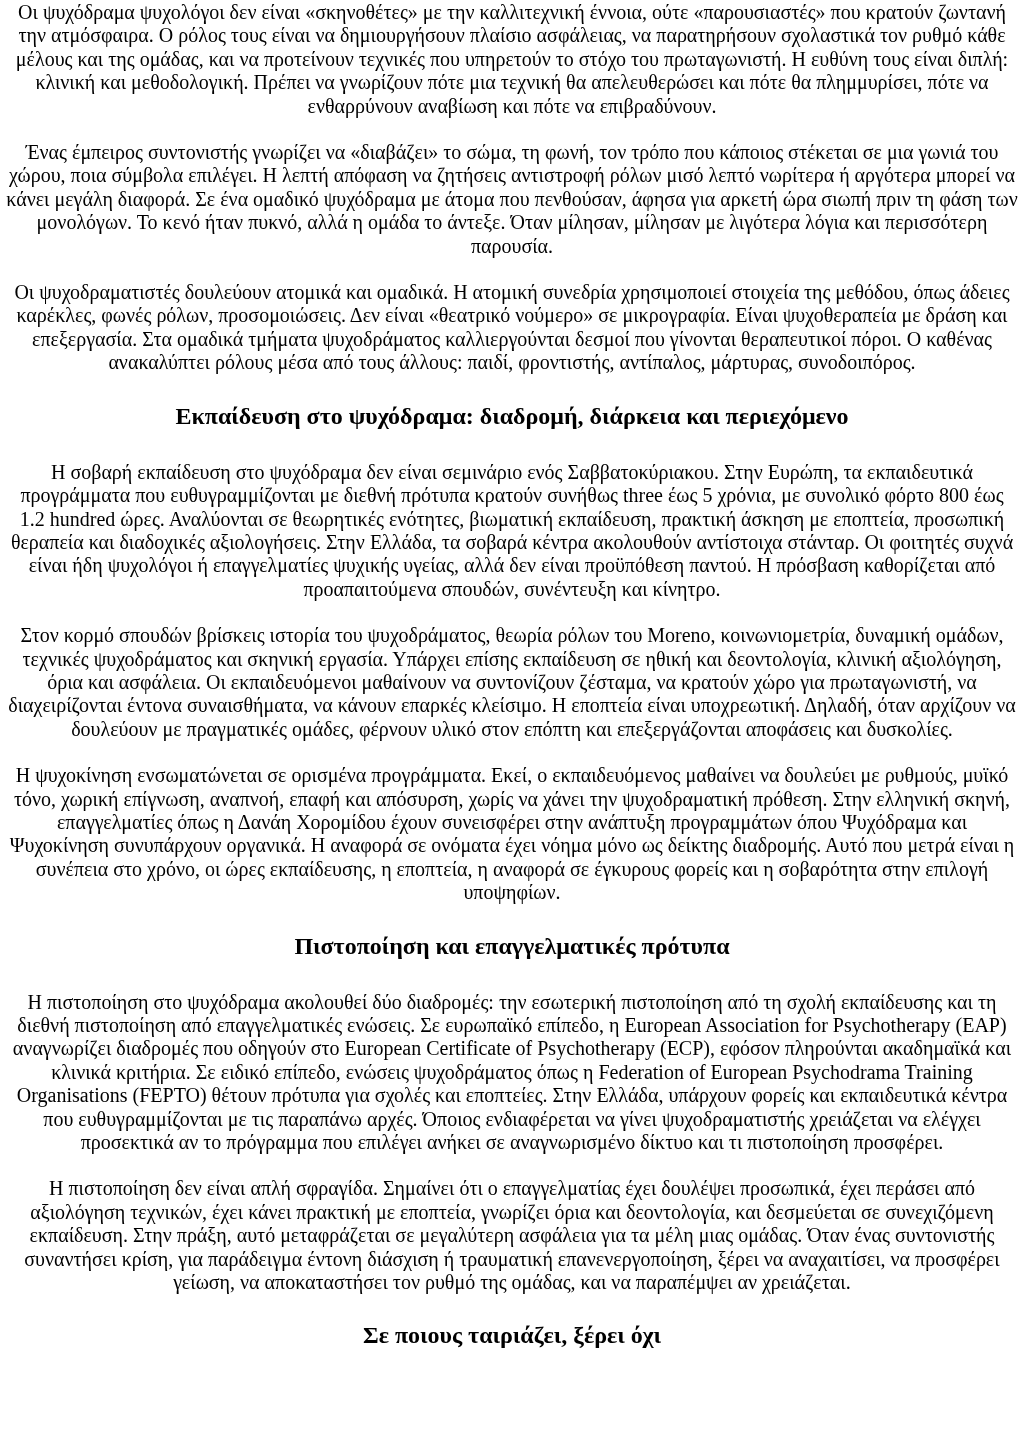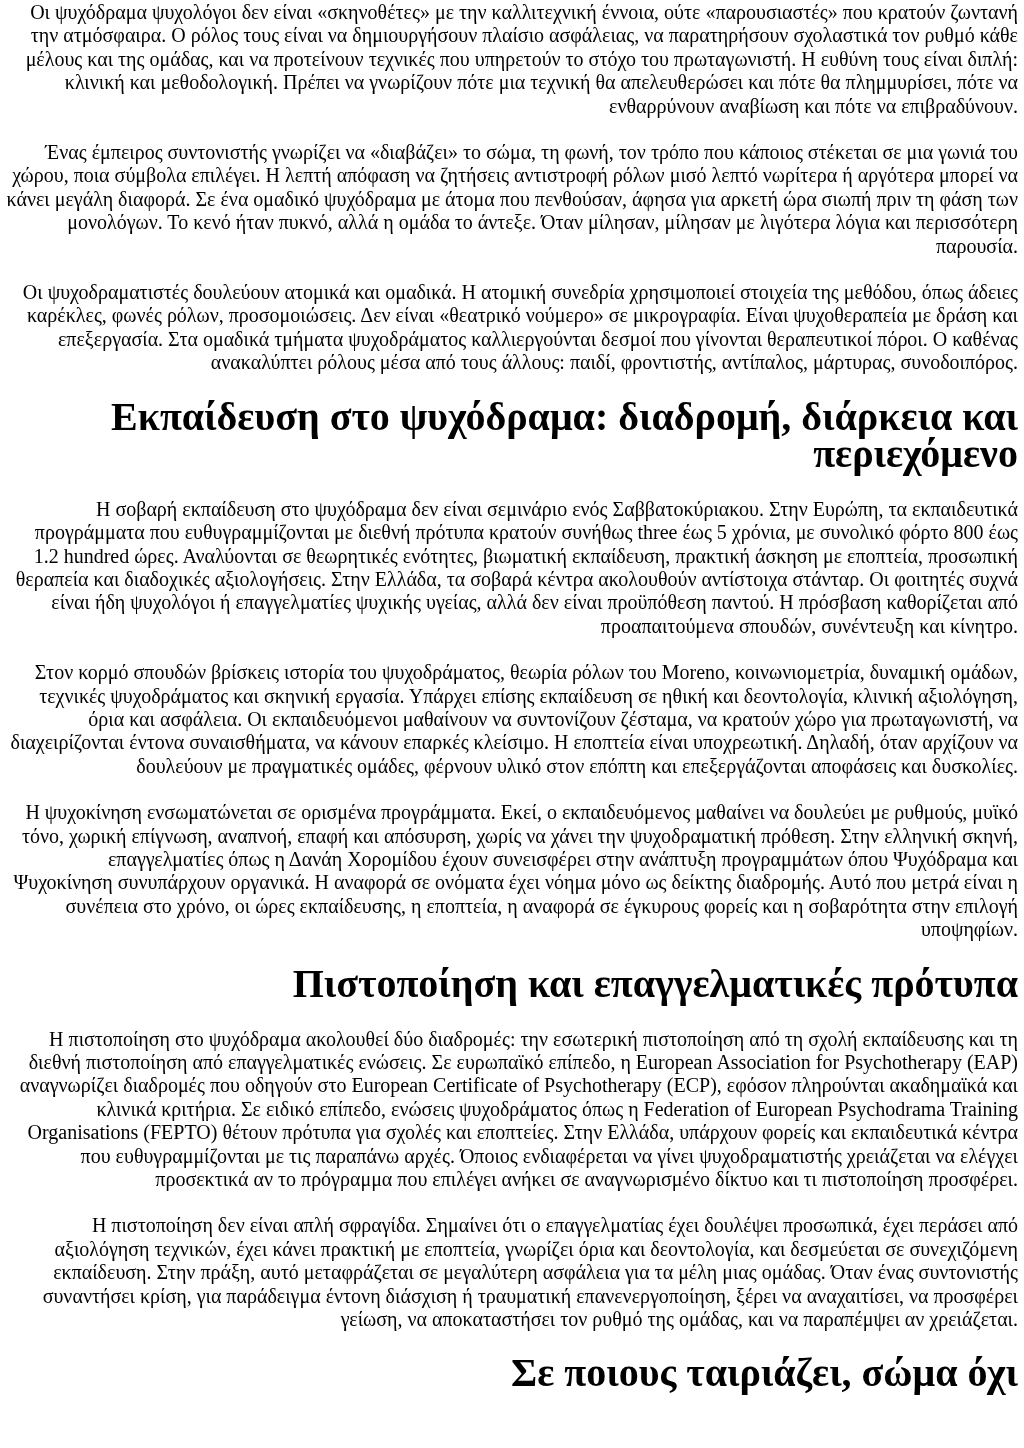--- a/index.html
+++ b/index.html
@@ -11,46 +11,46 @@
       width: 1024px;
       height: 1448px;
       box-sizing: border-box;
       padding: 1px 6px 0 6px;
       overflow: hidden;
       background: #ffffff;
       color: #000000;
       font-family: "Liberation Serif", "DejaVu Serif", serif;
       font-size: 20px;
       line-height: 23.4px;
-      text-align: right;
+      text-align: center;
     }
     .page p {
       margin: 23px 0;
     }
     .page p.first {
       margin-top: 0;
     }
     .page h2 {
       font-family: "Liberation Serif", "DejaVu Serif", serif;
-      font-size: 40px;
+      font-size: 24px;
       line-height: 37px;
       font-weight: bold;
       margin: 17px 0 26px 0;
     }
   </style>
 </head>
 <body>
 
 <div class="page">
   <main>
     <p class="first">Οι ψυχόδραμα ψυχολόγοι δεν είναι «σκηνοθέτες» με την καλλιτεχνική έννοια, ούτε «παρουσιαστές» που κρατούν ζωντανή την ατμόσφαιρα. Ο ρόλος τους είναι να δημιουργήσουν πλαίσιο ασφάλειας, να παρατηρήσουν σχολαστικά τον ρυθμό κάθε μέλους και της ομάδας, και να προτείνουν τεχνικές που υπηρετούν το στόχο του πρωταγωνιστή. Η ευθύνη τους είναι διπλή: κλινική και μεθοδολογική. Πρέπει να γνωρίζουν πότε μια τεχνική θα απελευθερώσει και πότε θα πλημμυρίσει, πότε να ενθαρρύνουν αναβίωση και πότε να επιβραδύνουν.</p>
     <p>Ένας έμπειρος συντονιστής γνωρίζει να «διαβάζει» το σώμα, τη φωνή, τον τρόπο που κάποιος στέκεται σε μια γωνιά του χώρου, ποια σύμβολα επιλέγει. Η λεπτή απόφαση να ζητήσεις αντιστροφή ρόλων μισό λεπτό νωρίτερα ή αργότερα μπορεί να κάνει μεγάλη διαφορά. Σε ένα ομαδικό ψυχόδραμα με άτομα που πενθούσαν, άφησα για αρκετή ώρα σιωπή πριν τη φάση των μονολόγων. Το κενό ήταν πυκνό, αλλά η ομάδα το άντεξε. Όταν μίλησαν, μίλησαν με λιγότερα λόγια και περισσότερη παρουσία.</p>
     <p>Οι ψυχοδραματιστές δουλεύουν ατομικά και ομαδικά. Η ατομική συνεδρία χρησιμοποιεί στοιχεία της μεθόδου, όπως άδειες καρέκλες, φωνές ρόλων, προσομοιώσεις. Δεν είναι «θεατρικό νούμερο» σε μικρογραφία. Είναι ψυχοθεραπεία με δράση και επεξεργασία. Στα ομαδικά τμήματα ψυχοδράματος καλλιεργούνται δεσμοί που γίνονται θεραπευτικοί πόροι. Ο καθένας ανακαλύπτει ρόλους μέσα από τους άλλους: παιδί, φροντιστής, αντίπαλος, μάρτυρας, συνοδοιπόρος.</p>
     <h2>Εκπαίδευση στο ψυχόδραμα: διαδρομή, διάρκεια και περιεχόμενο</h2>
     <p>Η σοβαρή εκπαίδευση στο ψυχόδραμα δεν είναι σεμινάριο ενός Σαββατοκύριακου. Στην Ευρώπη, τα εκπαιδευτικά προγράμματα που ευθυγραμμίζονται με διεθνή πρότυπα κρατούν συνήθως three έως 5 χρόνια, με συνολικό φόρτο 800 έως 1.2 hundred ώρες. Αναλύονται σε θεωρητικές ενότητες, βιωματική εκπαίδευση, πρακτική άσκηση με εποπτεία, προσωπική θεραπεία και διαδοχικές αξιολογήσεις. Στην Ελλάδα, τα σοβαρά κέντρα ακολουθούν αντίστοιχα στάνταρ. Οι φοιτητές συχνά είναι ήδη ψυχολόγοι ή επαγγελματίες ψυχικής υγείας, αλλά δεν είναι προϋπόθεση παντού. Η πρόσβαση καθορίζεται από προαπαιτούμενα σπουδών, συνέντευξη και κίνητρο.</p>
     <p>Στον κορμό σπουδών βρίσκεις ιστορία του ψυχοδράματος, θεωρία ρόλων του Moreno, κοινωνιομετρία, δυναμική ομάδων, τεχνικές ψυχοδράματος και σκηνική εργασία. Υπάρχει επίσης εκπαίδευση σε ηθική και δεοντολογία, κλινική αξιολόγηση, όρια και ασφάλεια. Οι εκπαιδευόμενοι μαθαίνουν να συντονίζουν ζέσταμα, να κρατούν χώρο για πρωταγωνιστή, να διαχειρίζονται έντονα συναισθήματα, να κάνουν επαρκές κλείσιμο. Η εποπτεία είναι υποχρεωτική. Δηλαδή, όταν αρχίζουν να δουλεύουν με πραγματικές ομάδες, φέρνουν υλικό στον επόπτη και επεξεργάζονται αποφάσεις και δυσκολίες.</p>
     <p>Η ψυχοκίνηση ενσωματώνεται σε ορισμένα προγράμματα. Εκεί, ο εκπαιδευόμενος μαθαίνει να δουλεύει με ρυθμούς, μυϊκό τόνο, χωρική επίγνωση, αναπνοή, επαφή και απόσυρση, χωρίς να χάνει την ψυχοδραματική πρόθεση. Στην ελληνική σκηνή, επαγγελματίες όπως η Δανάη Χορομίδου έχουν συνεισφέρει στην ανάπτυξη προγραμμάτων όπου Ψυχόδραμα και Ψυχοκίνηση συνυπάρχουν οργανικά. Η αναφορά σε ονόματα έχει νόημα μόνο ως δείκτης διαδρομής. Αυτό που μετρά είναι η συνέπεια στο χρόνο, οι ώρες εκπαίδευσης, η εποπτεία, η αναφορά σε έγκυρους φορείς και η σοβαρότητα στην επιλογή υποψηφίων.</p>
     <h2>Πιστοποίηση και επαγγελματικές πρότυπα</h2>
     <p>Η πιστοποίηση στο ψυχόδραμα ακολουθεί δύο διαδρομές: την εσωτερική πιστοποίηση από τη σχολή εκπαίδευσης και τη διεθνή πιστοποίηση από επαγγελματικές ενώσεις. Σε ευρωπαϊκό επίπεδο, η European Association for Psychotherapy (EAP) αναγνωρίζει διαδρομές που οδηγούν στο European Certificate of Psychotherapy (ECP), εφόσον πληρούνται ακαδημαϊκά και κλινικά κριτήρια. Σε ειδικό επίπεδο, ενώσεις ψυχοδράματος όπως η Federation of European Psychodrama Training Organisations (FEPTO) θέτουν πρότυπα για σχολές και εποπτείες. Στην Ελλάδα, υπάρχουν φορείς και εκπαιδευτικά κέντρα που ευθυγραμμίζονται με τις παραπάνω αρχές. Όποιος ενδιαφέρεται να γίνει ψυχοδραματιστής χρειάζεται να ελέγχει προσεκτικά αν το πρόγραμμα που επιλέγει ανήκει σε αναγνωρισμένο δίκτυο και τι πιστοποίηση προσφέρει.</p>
     <p>Η πιστοποίηση δεν είναι απλή σφραγίδα. Σημαίνει ότι ο επαγγελματίας έχει δουλέψει προσωπικά, έχει περάσει από αξιολόγηση τεχνικών, έχει κάνει πρακτική με εποπτεία, γνωρίζει όρια και δεοντολογία, και δεσμεύεται σε συνεχιζόμενη εκπαίδευση. Στην πράξη, αυτό μεταφράζεται σε μεγαλύτερη ασφάλεια για τα μέλη μιας ομάδας. Όταν ένας συντονιστής συναντήσει κρίση, για παράδειγμα έντονη διάσχιση ή τραυματική επανενεργοποίηση, ξέρει να αναχαιτίσει, να προσφέρει γείωση, να αποκαταστήσει τον ρυθμό της ομάδας, και να παραπέμψει αν χρειάζεται.</p>
-    <h2>Σε ποιους ταιριάζει, σώμα όχι</h2>
+    <h2>Σε ποιους ταιριάζει, ξέρει όχι</h2>
   </main>
 </div>
 
 </body></html>

